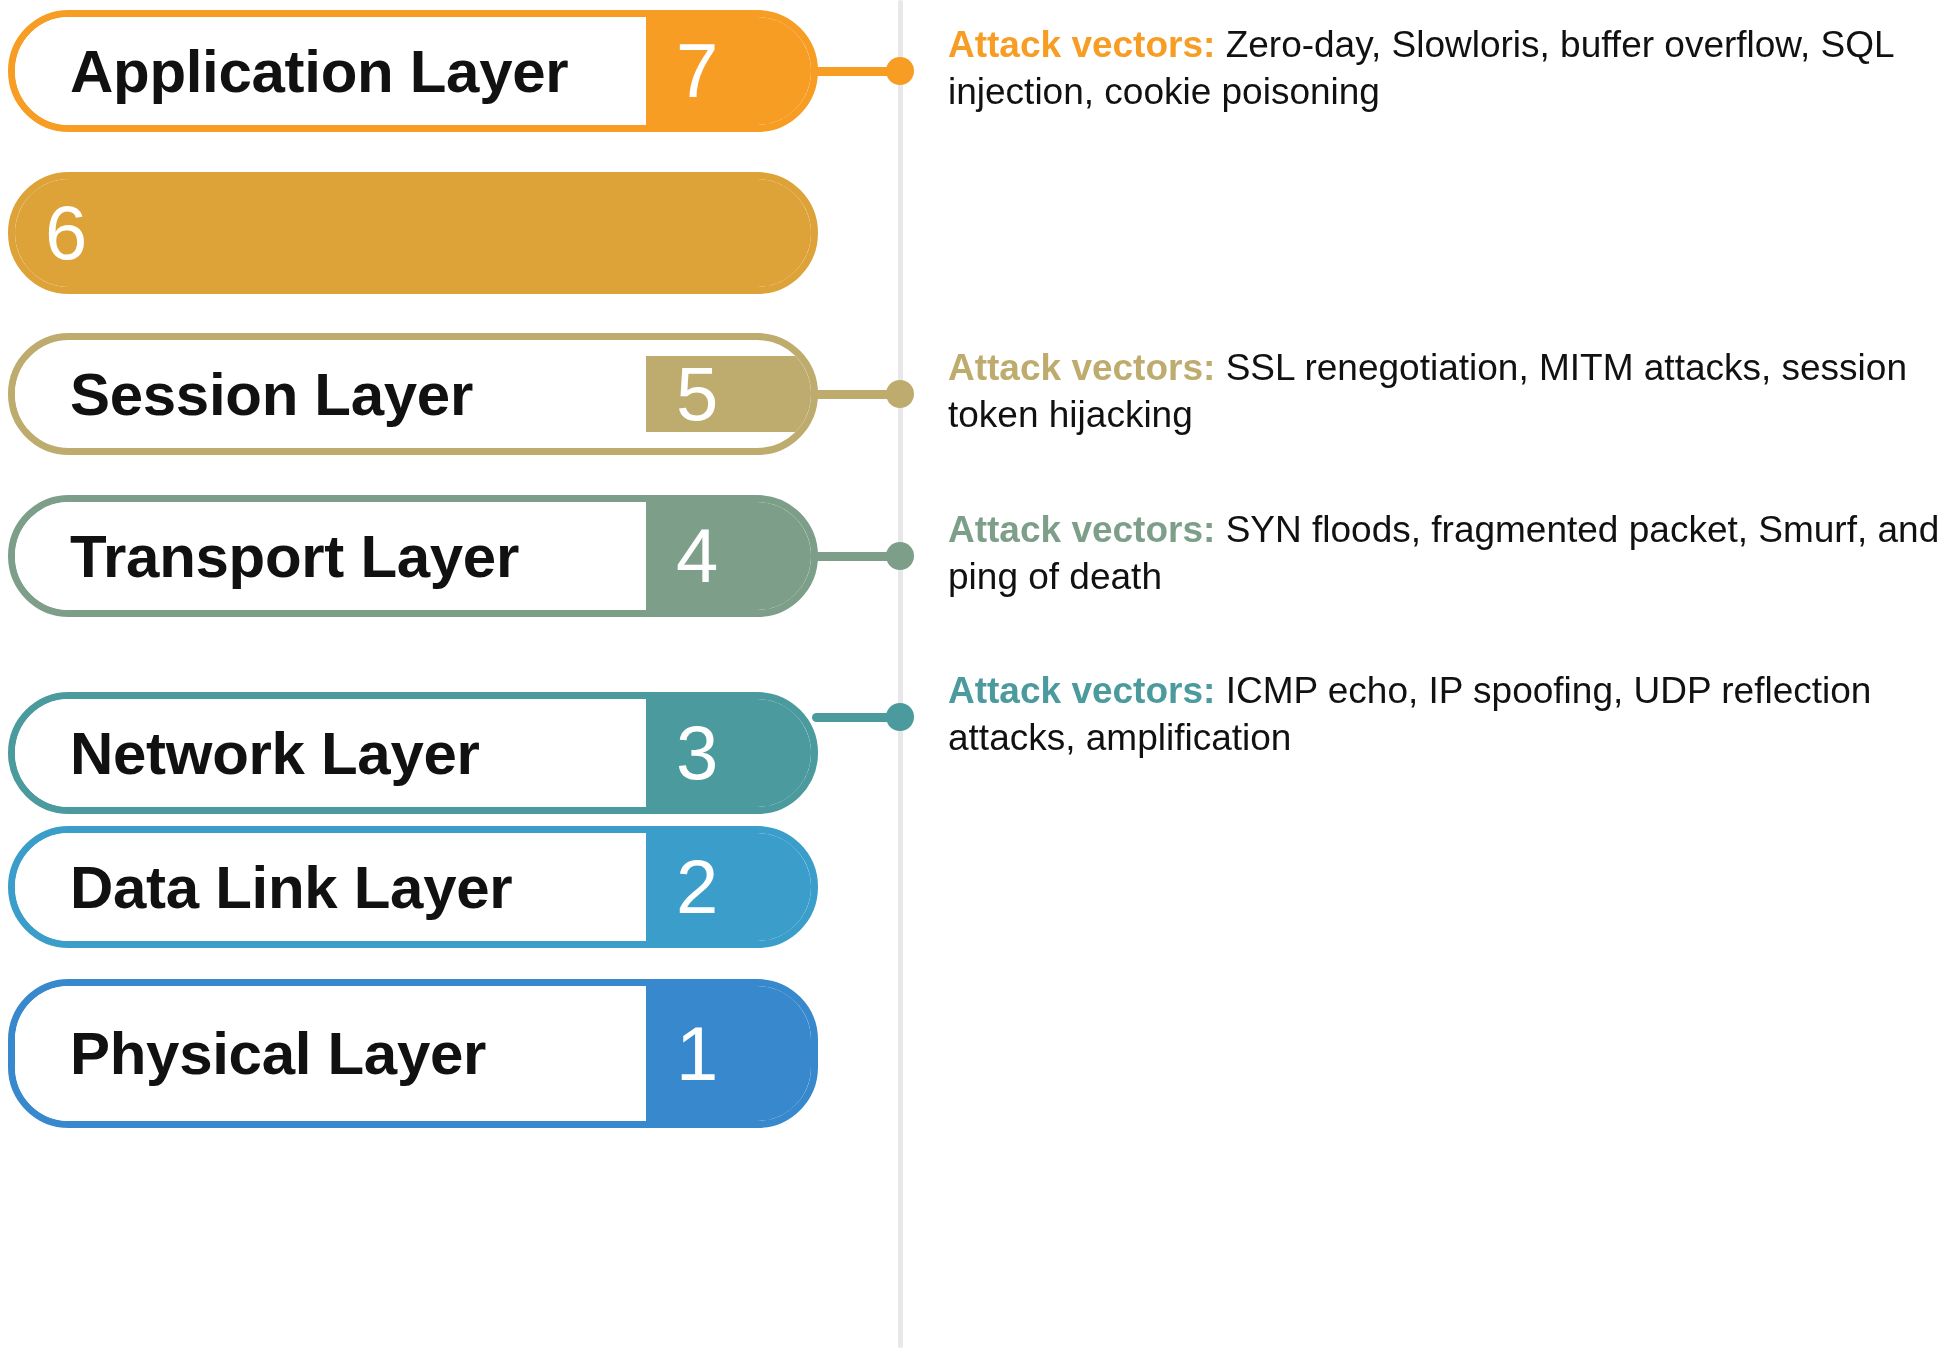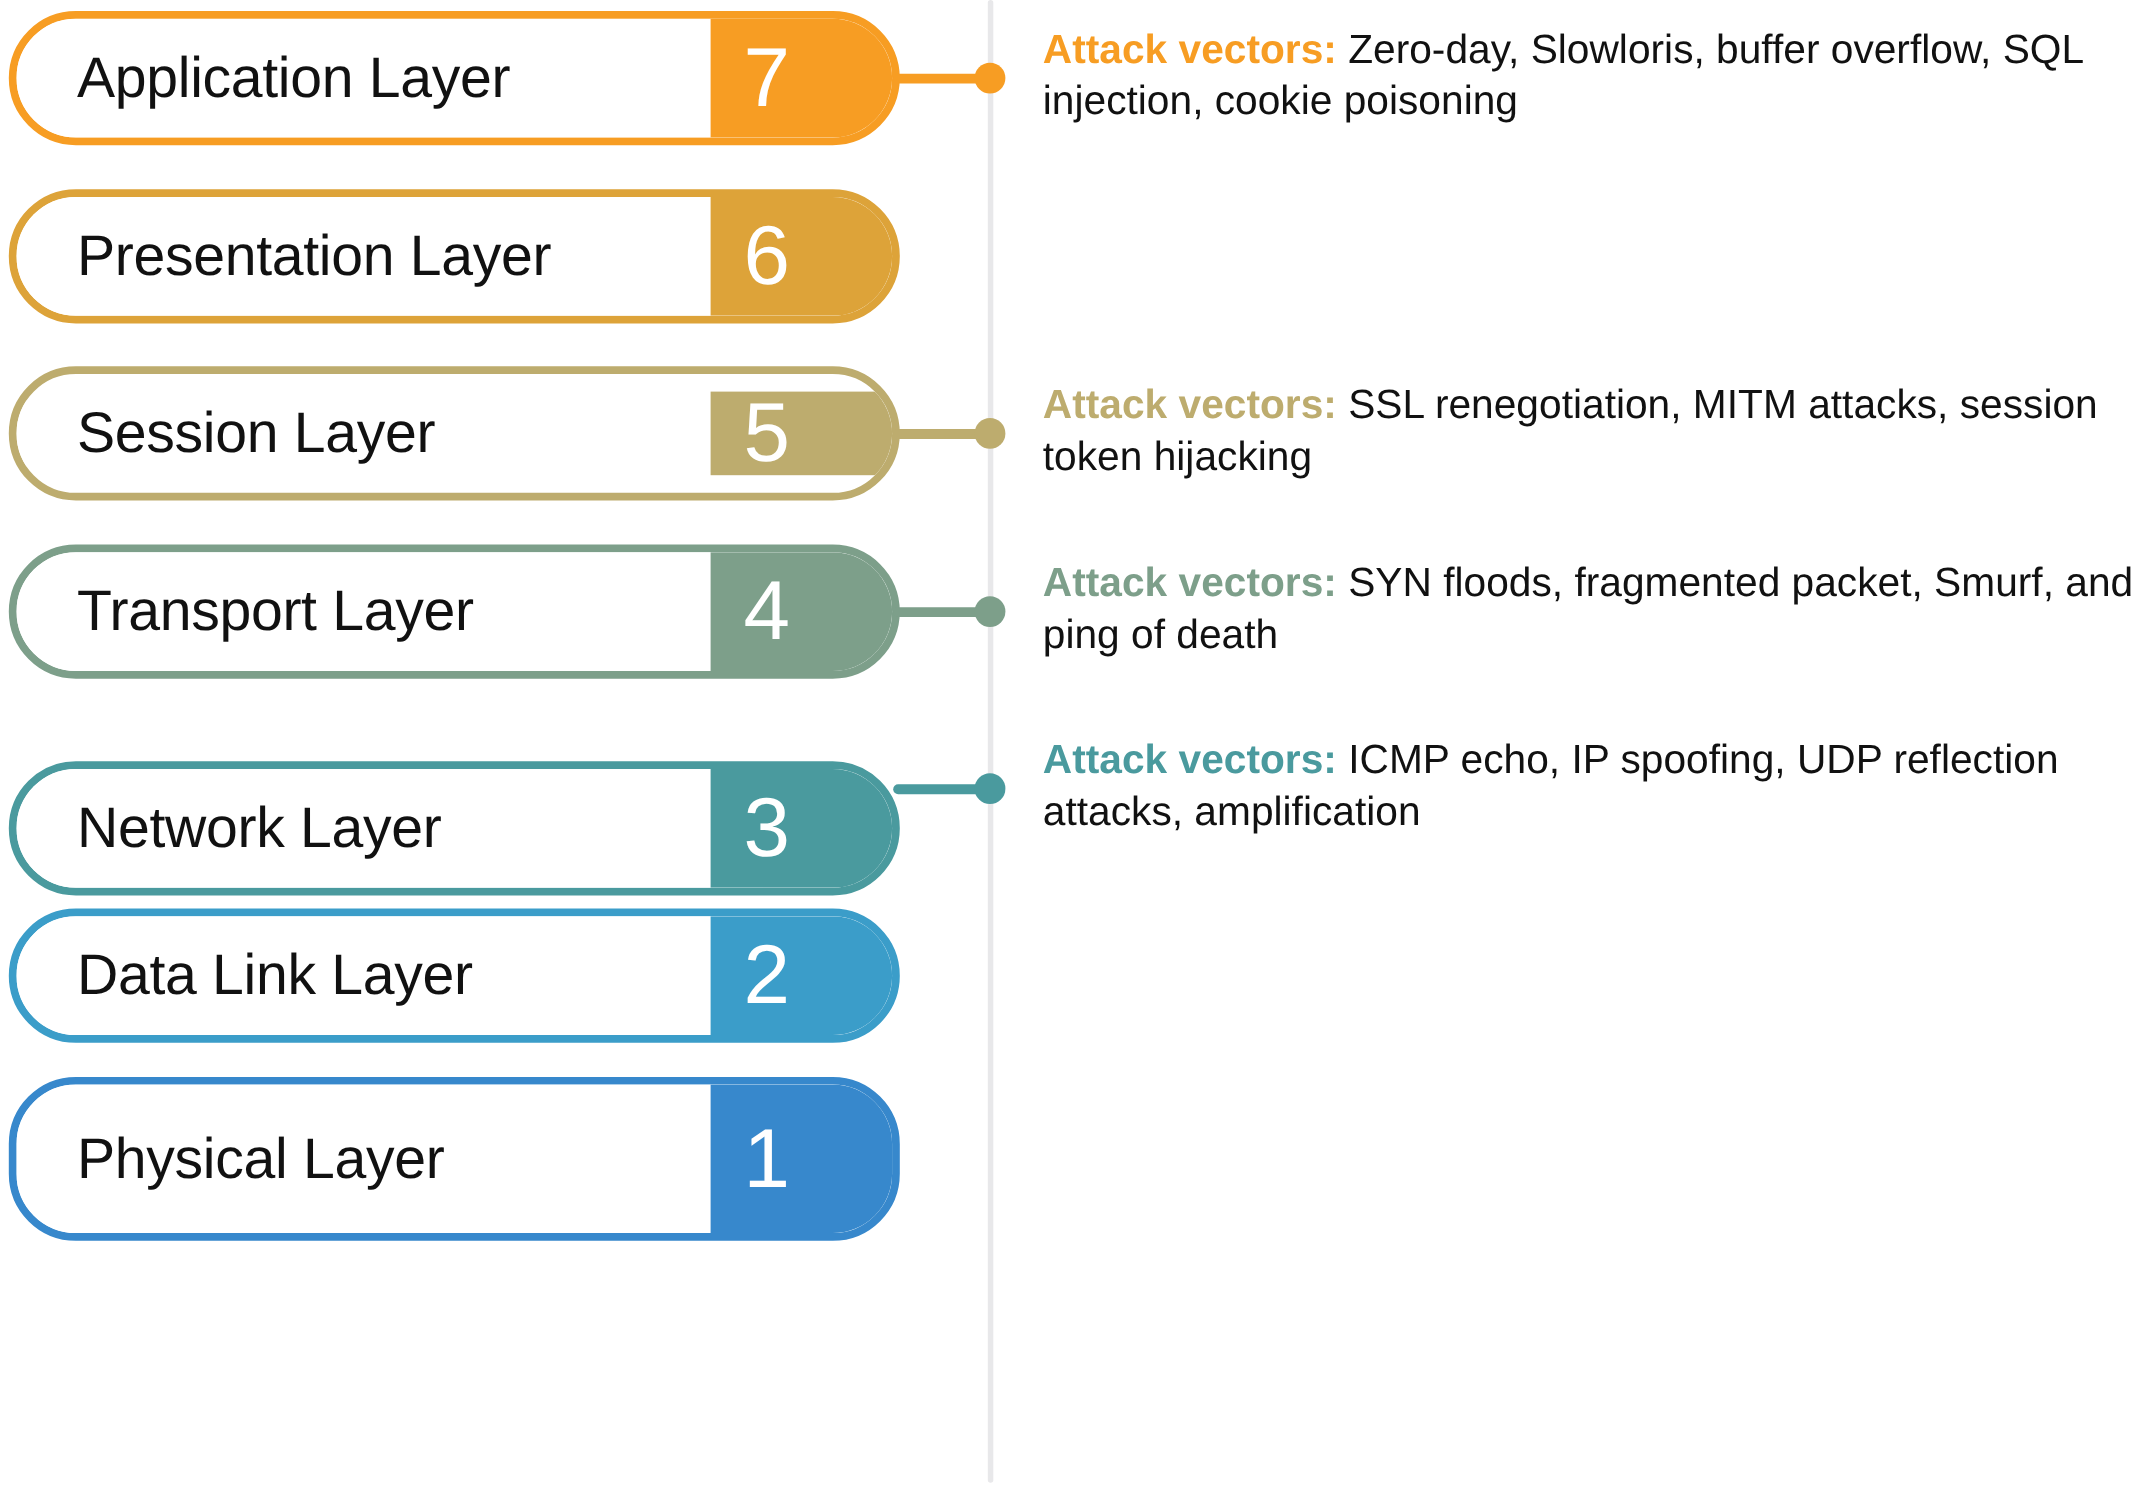--- a/index.html
+++ b/index.html
@@ -48,22 +48,22 @@
   }
   .pill-label {
     flex: 0 0 631px;
     display: flex;
     align-items: center;
     padding-left: 55px;
     box-sizing: border-box;
     background: #ffffff;
   }
   .pill-label-text {
-    font-size: 52px;
-    font-weight: 400;
+    font-size: 60px;
+    font-weight: 700;
     color: #111111;
     letter-spacing: -0.3px;
     white-space: nowrap;
     font-family: "Liberation Sans", sans-serif;
   }
   .pill-num {
     flex: 1 1 auto;
     display: flex;
     align-items: center;
     justify-content: flex-start;
@@ -120,23 +120,20 @@
   <div id="layers-container">
       <div class="pill" style="top: 10px; height: 122px; border-color: rgb(247, 157, 35); border-radius: 61px;">
         <div class="pill-label">
           <span class="pill-label-text">Application Layer</span>
         </div>
         <div class="pill-num" style="background: rgb(247, 157, 35);">
           <span class="pill-num-text">7</span>
         </div>
       </div>
       <div class="pill" style="top: 172px; height: 122px; border-color: rgb(221, 163, 57); border-radius: 61px;">
-        <div class="pill-label">
-          <span class="pill-label-text">Presentation Layer</span>
-        </div>
         <div class="pill-num" style="background: rgb(221, 163, 57);">
           <span class="pill-num-text">6</span>
         </div>
       </div>
       <div class="pill" style="top: 333px; height: 122px; border-color: rgb(189, 172, 110); border-radius: 61px; align-items: center;">
         <div class="pill-label">
           <span class="pill-label-text">Session Layer</span>
         </div>
         <div class="pill-num" style="background: rgb(189, 172, 110);">
           <span class="pill-num-text">5</span>

